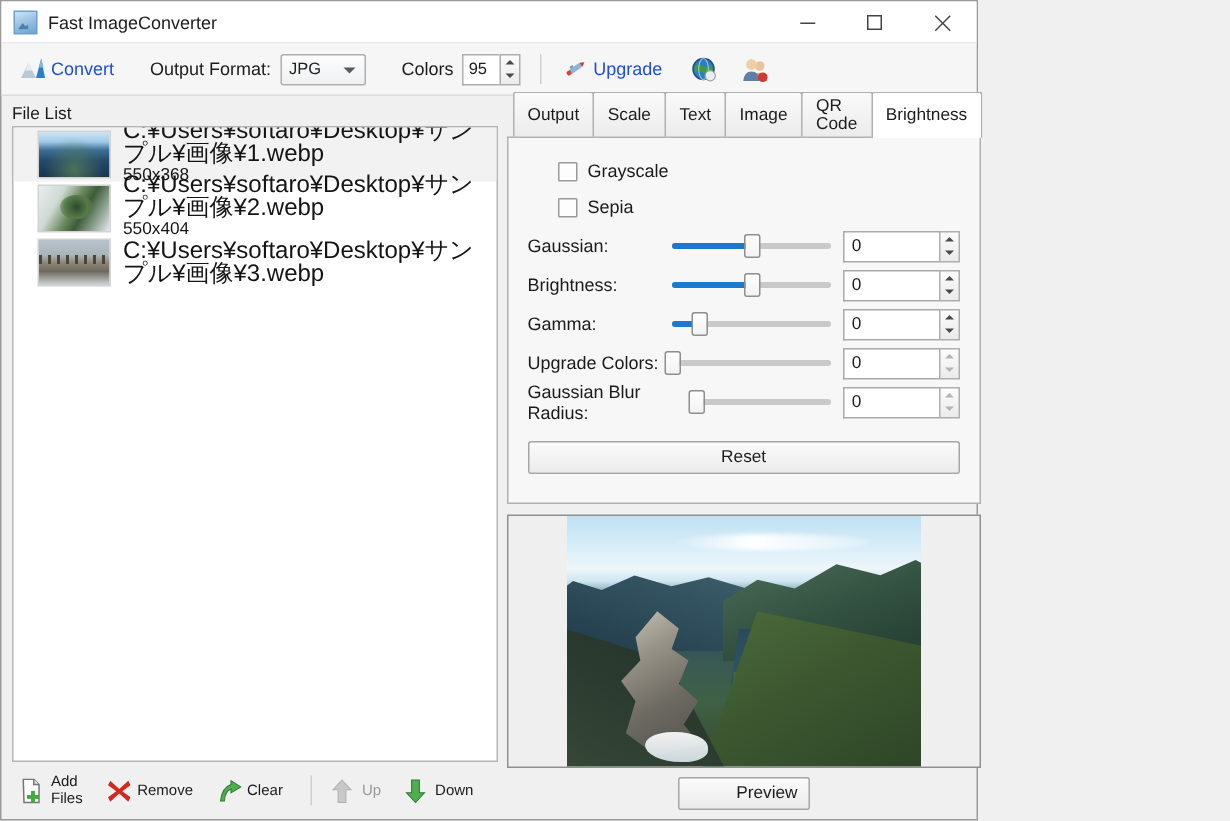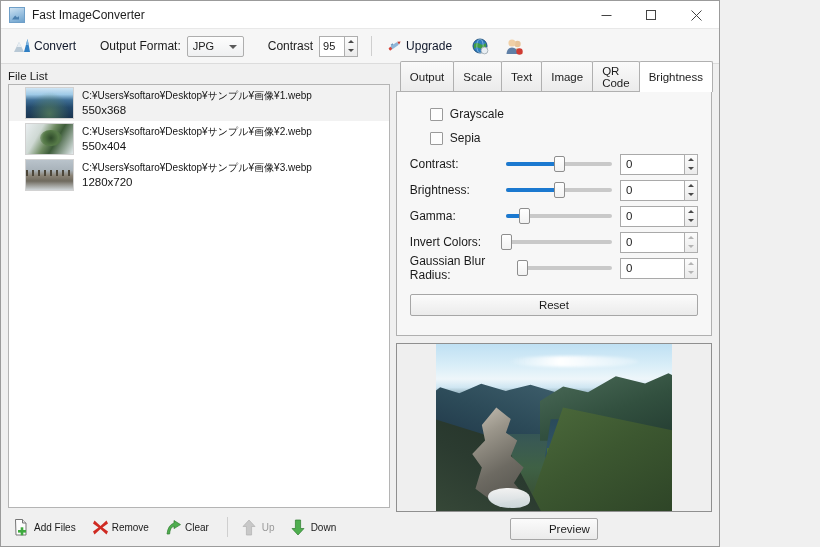--- a/index.html
+++ b/index.html
@@ -7,21 +7,21 @@
     margin: 0; padding: 0;
     width: 820px; height: 547px;
     overflow: hidden;
     font-family: "Liberation Sans", sans-serif;
     font-size: 12px;
     color: #1a1a1a;
     background: #f0f0f0;
   }
   .window {
     position: absolute; left: 0; top: 0;
-    width: 720px; height: 547px;
+    width: 652px; height: 547px;
     background: #f0f0f0;
     border: 1px solid #9b9b9b;
     display: flex; flex-direction: column;
   }
   
   .titlebar {
     height: 28px; min-height: 28px;
     background: #ffffff;
     display: flex; align-items: center;
     border-bottom: 1px solid #e8e8e8;
@@ -48,21 +48,21 @@
   .winbtn svg { display: block; }
   
   .toolbar {
     height: 35px; min-height: 35px;
     background: #f6f6f6;
     display: flex; align-items: center;
     padding: 0 8px;
     border-bottom: 1px solid #dcdcdc;
   }
   .tb-item { display: flex; align-items: center; height: 26px; padding: 0 4px; }
-  .tb-label { margin-left: 5px; font-size: 12px; color: #0f172a; }
+  .tb-label { margin-left: 5px; font-size: 12px; color: #1d4ed8; }
   .tb-sep { width: 1px; height: 20px; background: #cfcfcf; margin: 0 9px; }
   .field-label { font-size: 12px; color: #1b1b1b; margin-right: 6px; }
   
   .combo {
     width: 57px; height: 21px;
     border: 1px solid #aeaeae; border-radius: 2px;
     background: linear-gradient(#fdfdfd,#eff0f1);
     display: flex; align-items: center;
     position: relative; padding-left: 5px;
     font-size: 11px; color: #202020;
@@ -131,21 +131,21 @@
   .thumb-2 { background:
       linear-gradient(120deg,#e9eef0 0%, #cfd9d4 28%, #6d8a60 48%, #3d5c39 62%, #e4ebee 100%); }
   .thumb-2::after { content:""; position:absolute; left:30%; top:20%;
       width:46%; height:55%; border-radius:50%;
       background: radial-gradient(circle,#2e4a2a 0%, #567a48 55%, rgba(160,180,150,0) 100%); }
   .thumb-3 { background:
       linear-gradient(#b9c3cb 0%, #a9b3ba 34%, #8a8376 52%, #6f6a5e 70%, #cfd5d8 100%); }
   .thumb-3::after { content:""; position:absolute; left:0; top:34%; right:0; height:22%;
       background: repeating-linear-gradient(90deg,#4c4639 0 2px, rgba(0,0,0,0) 2px 6px); }
   .file-meta { display: flex; flex-direction: column; justify-content: center; line-height: 15px; }
-  .file-path { font-size: 10px; color: #141414; text-align: center; }
+  .file-path { font-size: 16px; color: #141414; }
   .file-dim { font-size: 11.5px; color: #141414; }
   
   .list-toolbar {
     height: 38px; min-height: 38px;
     display: flex; align-items: center; padding-left: 6px;
   }
   .lt-item { display: flex; align-items: center; margin-right: 16px; height: 26px; }
   .lt-item.disabled .lt-label { color: #9a9a9a; }
   .lt-label { font-size: 10px; margin-left: 4px; }
   .lt-sep { width: 1px; height: 20px; background: #cfcfcf; margin: 0 14px 0 2px; }
@@ -331,21 +331,21 @@
 
     <div class="tb-item" style="margin-left:16px;">
       <span class="field-label">Output Format:</span>
       <div class="combo">
         <span>JPG</span>
         <span class="caret"></span>
       </div>
     </div>
 
     <div class="tb-item" style="margin-left:16px;">
-      <span class="field-label">Contrast</span>
+      <span class="field-label">Colors</span>
       <div class="spin">
         <div class="spin-input">95</div>
         <div class="spin-btns">
           <div class="spin-up"></div>
           <div class="spin-dn"></div>
         </div>
       </div>
     </div>
 
     <div class="tb-sep"></div>
@@ -408,21 +408,20 @@
           <div class="file-meta">
             <div class="file-path">C:¥Users¥softaro¥Desktop¥サンプル¥画像¥2.webp</div>
             <div class="file-dim">550x404</div>
           </div>
         </div>
 
         <div class="file-row">
           <div class="thumb thumb-3"></div>
           <div class="file-meta">
             <div class="file-path">C:¥Users¥softaro¥Desktop¥サンプル¥画像¥3.webp</div>
-            <div class="file-dim">1280x720</div>
           </div>
         </div>
 
       </div>
 
       <div class="list-toolbar">
 
         <div class="lt-item">
           <span class="ico">
             <svg width="16" height="17" viewBox="0 0 16 17">
@@ -493,21 +492,21 @@
           <span class="chk"></span>
           <span class="chk-label">Grayscale</span>
         </div>
 
         <div class="chk-row">
           <span class="chk"></span>
           <span class="chk-label">Sepia</span>
         </div>
 
         <div class="slider-row">
-          <span class="sl-label">Contrast:</span>
+          <span class="sl-label">Gaussian:</span>
           <span class="track">
             <span class="track-bg"></span>
             <span class="track-fill" style="width:50%"></span>
             <span class="knob" style="left:50%"></span>
           </span>
           <span class="num">
             <span class="num-input">0</span>
             <span class="spin-btns">
               <span class="spin-up"></span>
               <span class="spin-dn"></span>
@@ -541,21 +540,21 @@
           <span class="num">
             <span class="num-input">0</span>
             <span class="spin-btns">
               <span class="spin-up"></span>
               <span class="spin-dn"></span>
             </span>
           </span>
         </div>
 
         <div class="slider-row">
-          <span class="sl-label">Invert Colors:</span>
+          <span class="sl-label">Upgrade Colors:</span>
           <span class="track">
             <span class="track-bg"></span>
             <span class="track-fill" style="width:0%"></span>
             <span class="knob" style="left:0%"></span>
           </span>
           <span class="num">
             <span class="num-input">0</span>
             <span class="spin-btns dim">
               <span class="spin-up"></span>
               <span class="spin-dn"></span>

